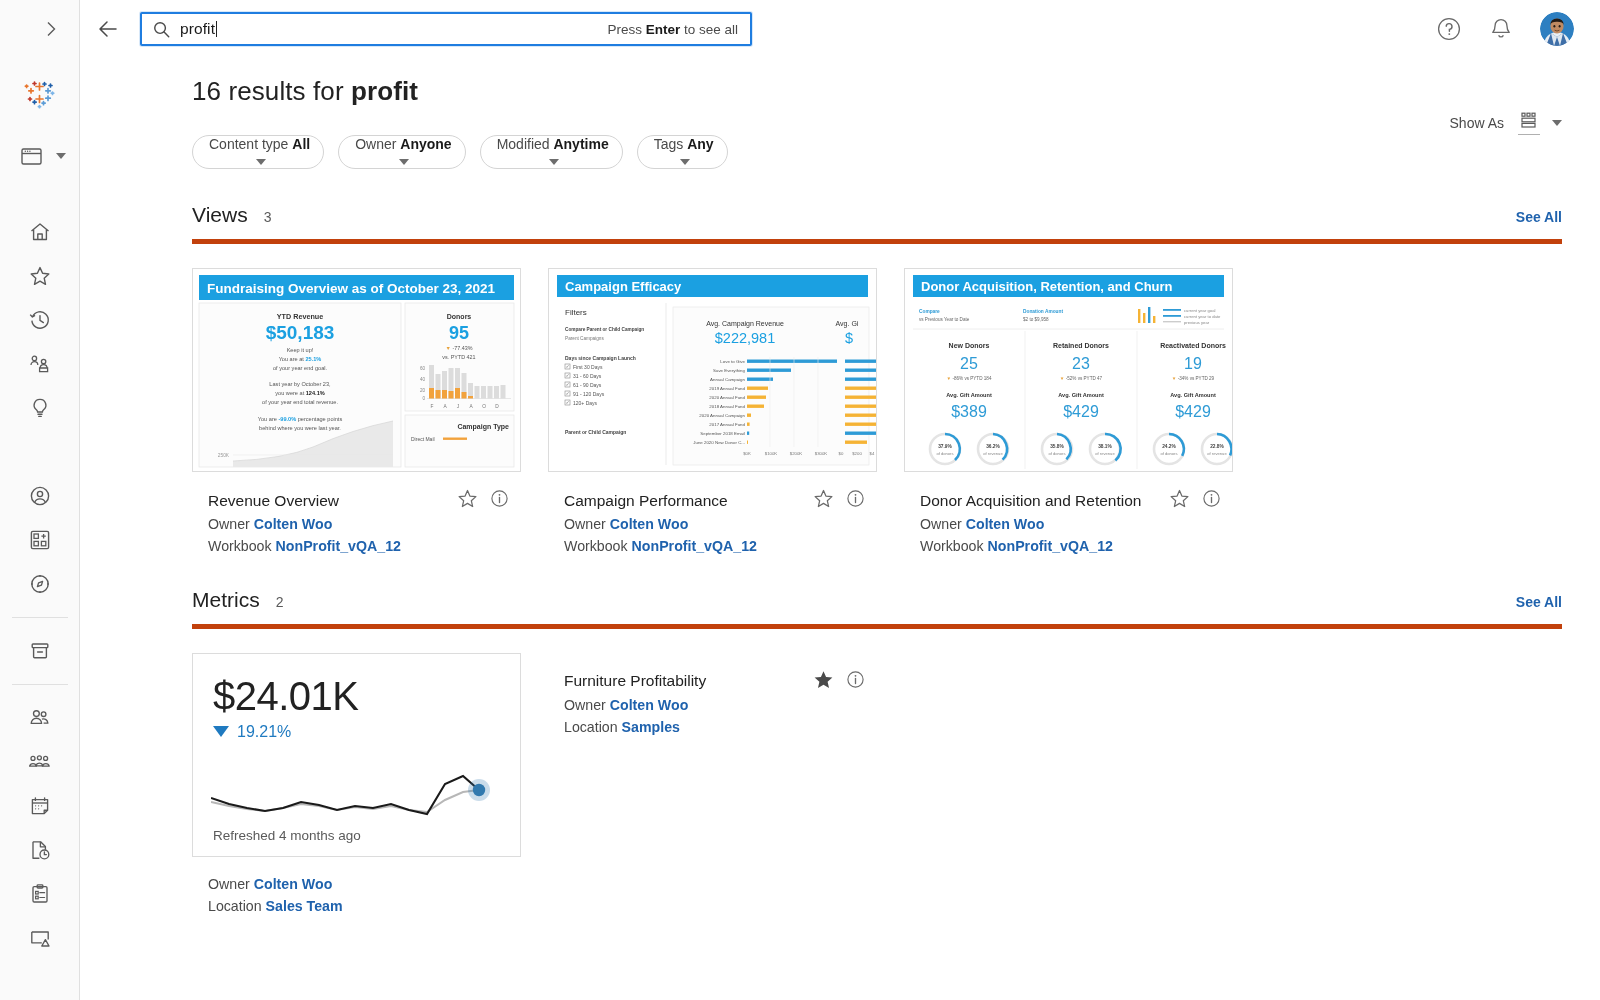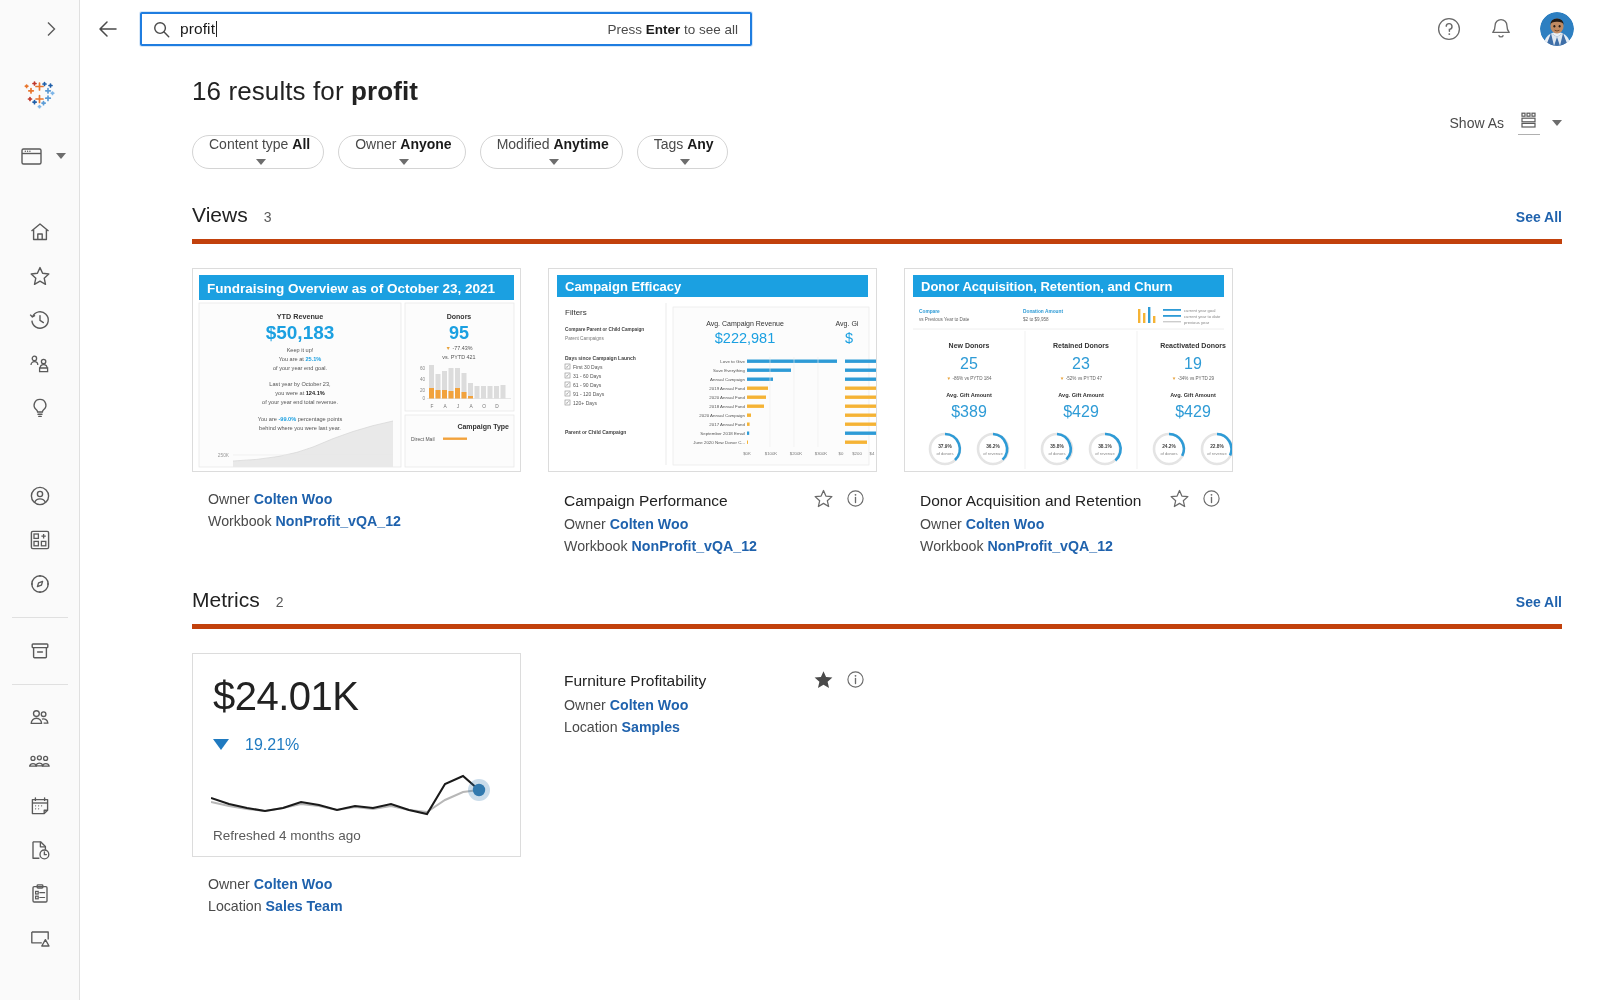--- a/index.html
+++ b/index.html
@@ -177,21 +177,21 @@
   
   .mtile {
     width: 329px; height: 204px;
     border: 1px solid #dcdcdc; background: #fff;
     position: relative; overflow: hidden;
     display: flex; flex-direction: column;
   }
   .mtile-bar { height: 7px; width: 100%; background: #0f8050; flex: 0 0 7px; }
   .mtile-body { padding: 22px 20px 0 20px; flex: 1; display: flex; flex-direction: column; }
   .mtile-value { font-size: 40px; color: #222; font-weight: normal; letter-spacing: -0.5px; line-height: 1; }
-  .mtile-delta { margin-top: 20px; font-size: 16px; display: flex; align-items: center; gap: 16px; }
+  .mtile-delta { margin-top: 7px; font-size: 16px; display: flex; align-items: center; gap: 8px; }
   .mtile-delta.down { color: #1f7ac0; }
   .mtile-delta.up { color: #0f8050; }
   .tri-dn-glyph {
     width: 0; height: 0;
     border-left: 8px solid transparent; border-right: 8px solid transparent;
     border-top: 11px solid #1f7ac0;
   }
   .check-glyph { font-size: 17px; color: #0f8050; line-height: 1; }
   .mtile-spark { margin-top: auto; height: 74px; position: relative; margin-left: -2px; }
   .mtile-foot {
@@ -574,20 +574,37 @@
                   <text x="304" y="139" text-anchor="middle">D</text>
               </g>
 
               <rect x="212" y="146" width="109" height="52" fill="#fcfcfc" stroke="#e6e6e6" stroke-width="0.7"></rect>
               <text x="316" y="160" text-anchor="end" font-family="Liberation Sans, sans-serif" font-size="7" font-weight="bold" fill="#333">Campaign Type</text>
               <text x="218" y="172" font-family="Liberation Sans, sans-serif" font-size="5" fill="#555">Direct Mail</text>
               <rect x="250" y="168.5" width="24" height="2.4" fill="#f2a23c"></rect>
             </svg>
           </div>
           <div class="card-meta">
+            <div class="card-title-row">
+              <span class="card-title">Revenue Overview</span>
+              <span class="card-actions">
+                <span>
+                  <svg width="21" height="21" viewBox="0 0 22 22">
+                    <path d="M11 2.6 L13.5 8.4 L19.8 9 L15 13.3 L16.4 19.4 L11 16.1 L5.6 19.4 L7 13.3 L2.2 9 L8.5 8.4 Z" fill="none" stroke="#6a6a6a" stroke-width="1.3" stroke-linejoin="round"></path>
+                  </svg>
+                </span>
+                <span>
+                  <svg width="19" height="19" viewBox="0 0 20 20">
+                    <circle cx="10" cy="10" r="8" fill="none" stroke="#6a6a6a" stroke-width="1.2"></circle>
+                    <circle cx="10" cy="6.1" r="0.95" fill="#6a6a6a"></circle>
+                    <path d="M10 8.9 v5.4" stroke="#6a6a6a" stroke-width="1.4" stroke-linecap="round"></path>
+                  </svg>
+                </span>
+              </span>
+            </div>
             <div class="card-lines">
               <div><span class="lbl">Owner</span> <span class="val">Colten Woo</span></div>
               <div><span class="lbl">Workbook</span> <span class="val">NonProfit_vQA_12</span></div>
             </div>
           </div>
         </div>
 
         <div class="card">
           <div class="thumb">
             <svg width="327" height="202" viewBox="0 0 327 202">

